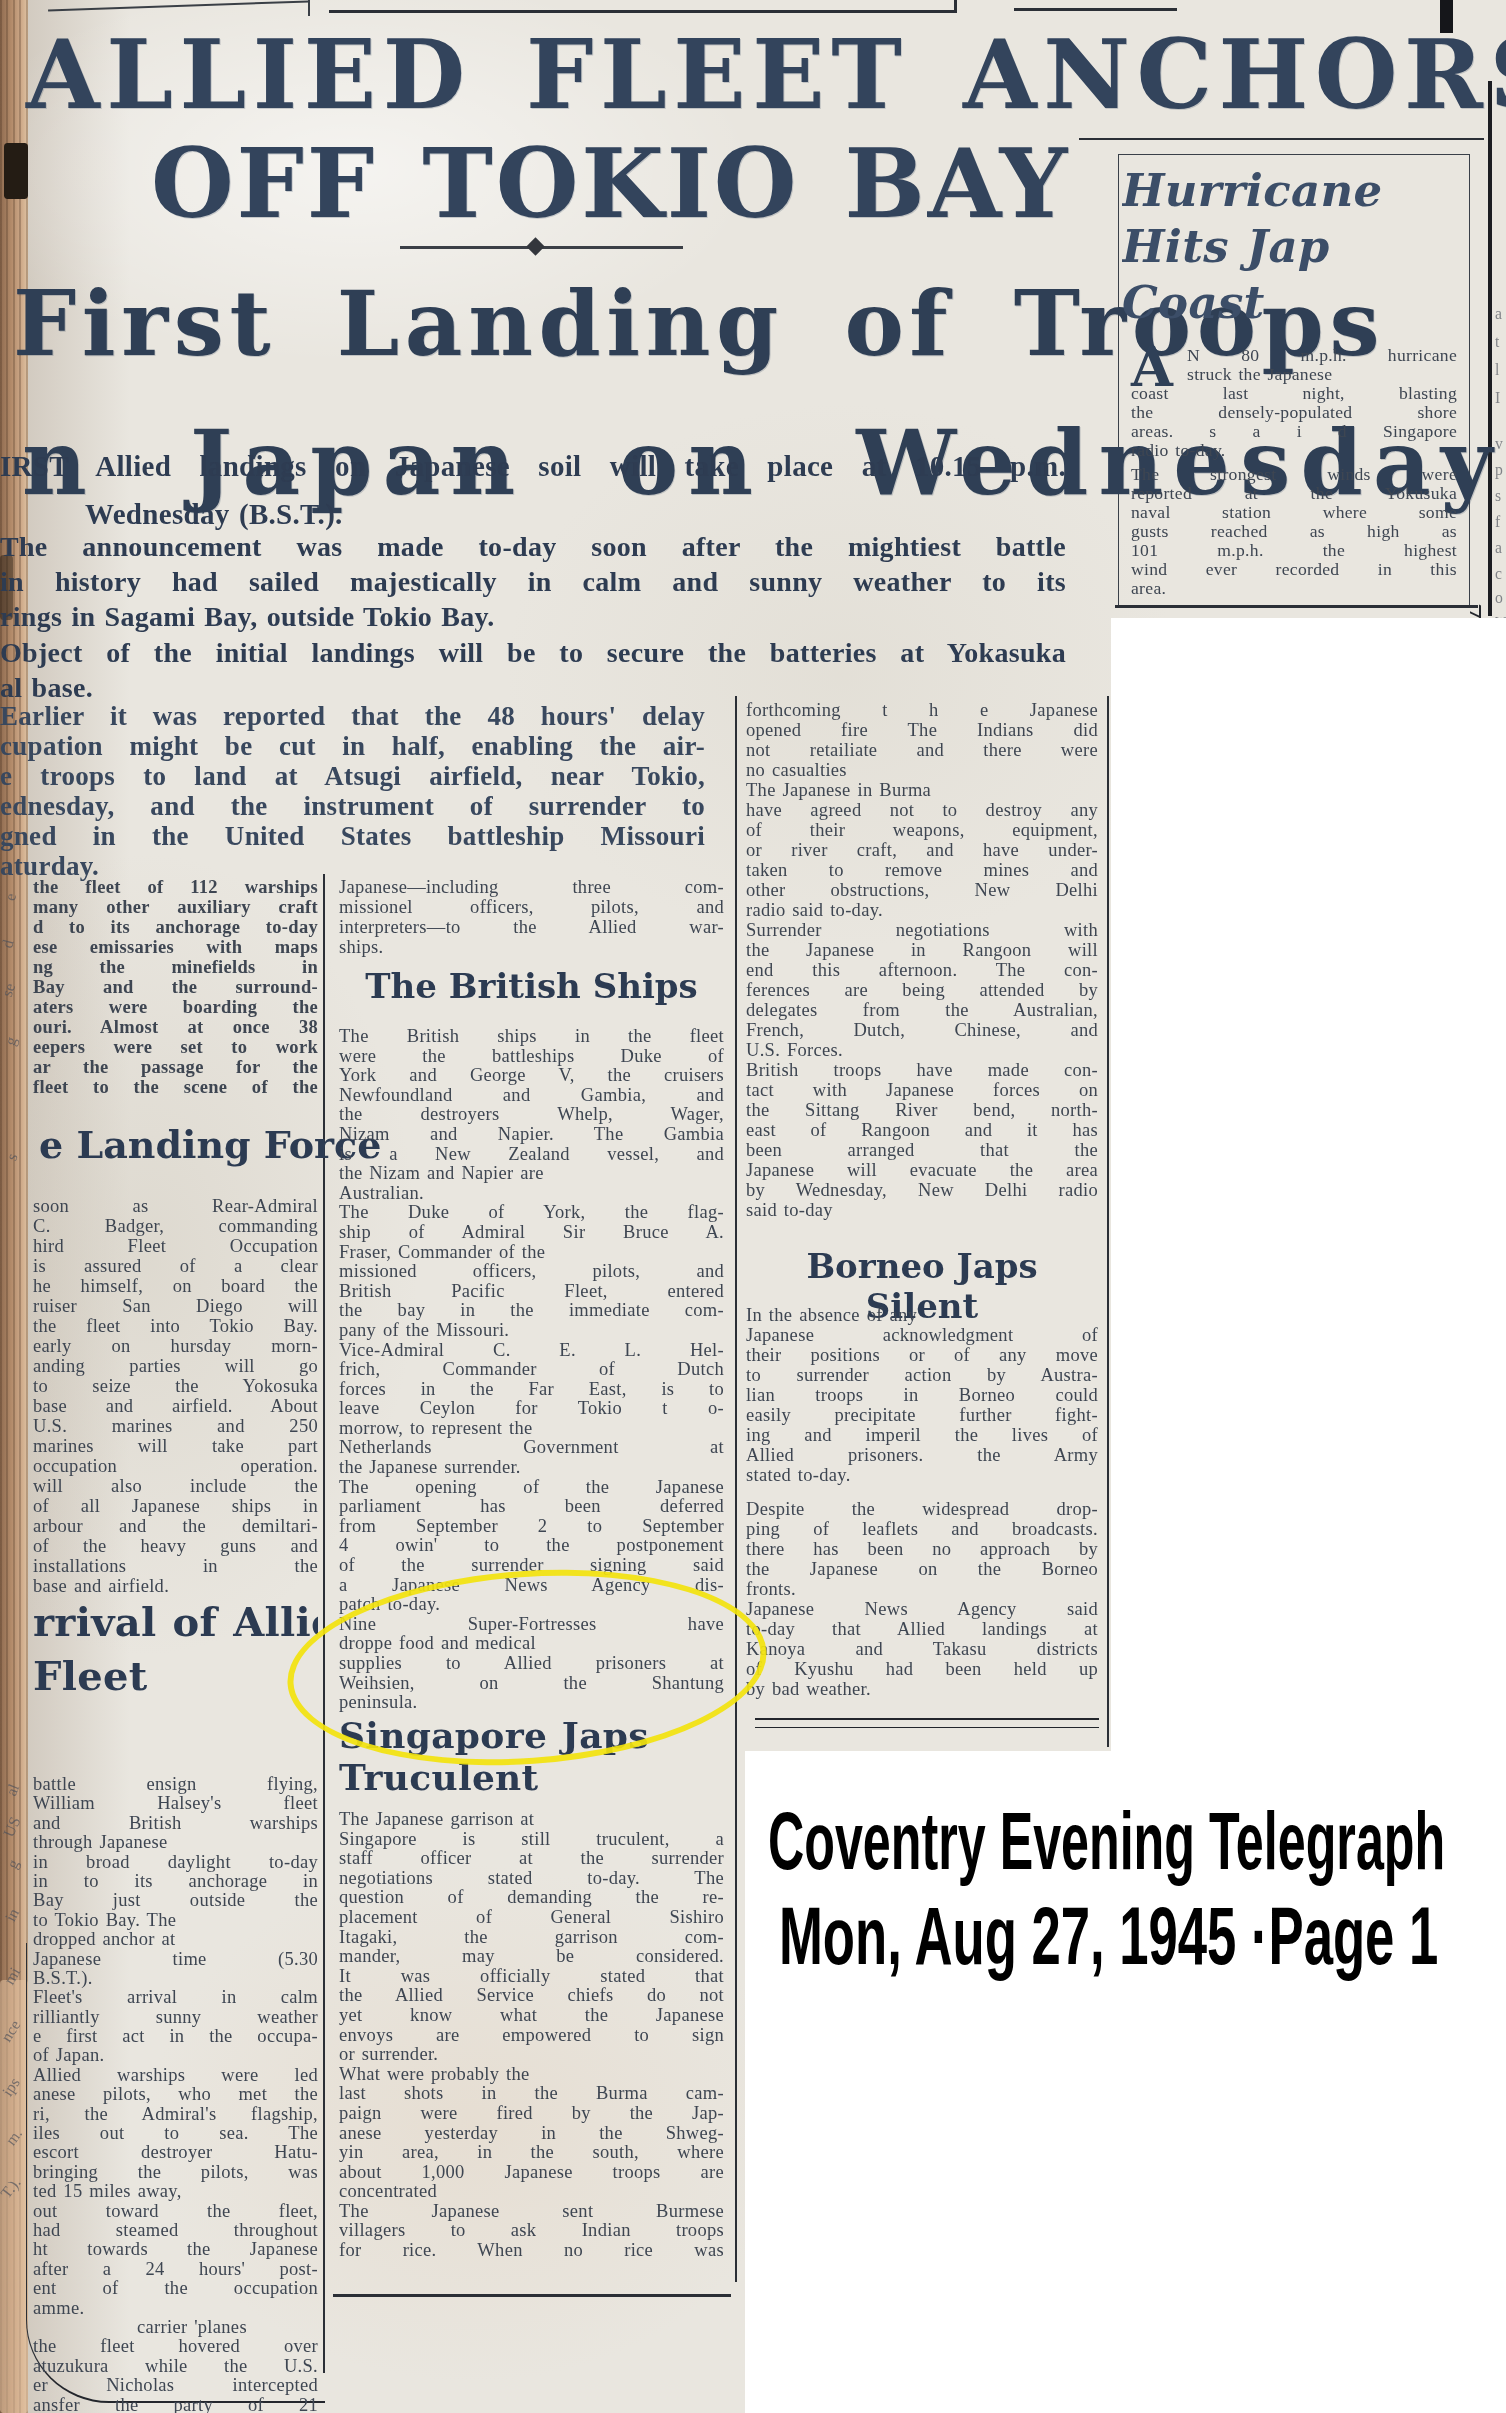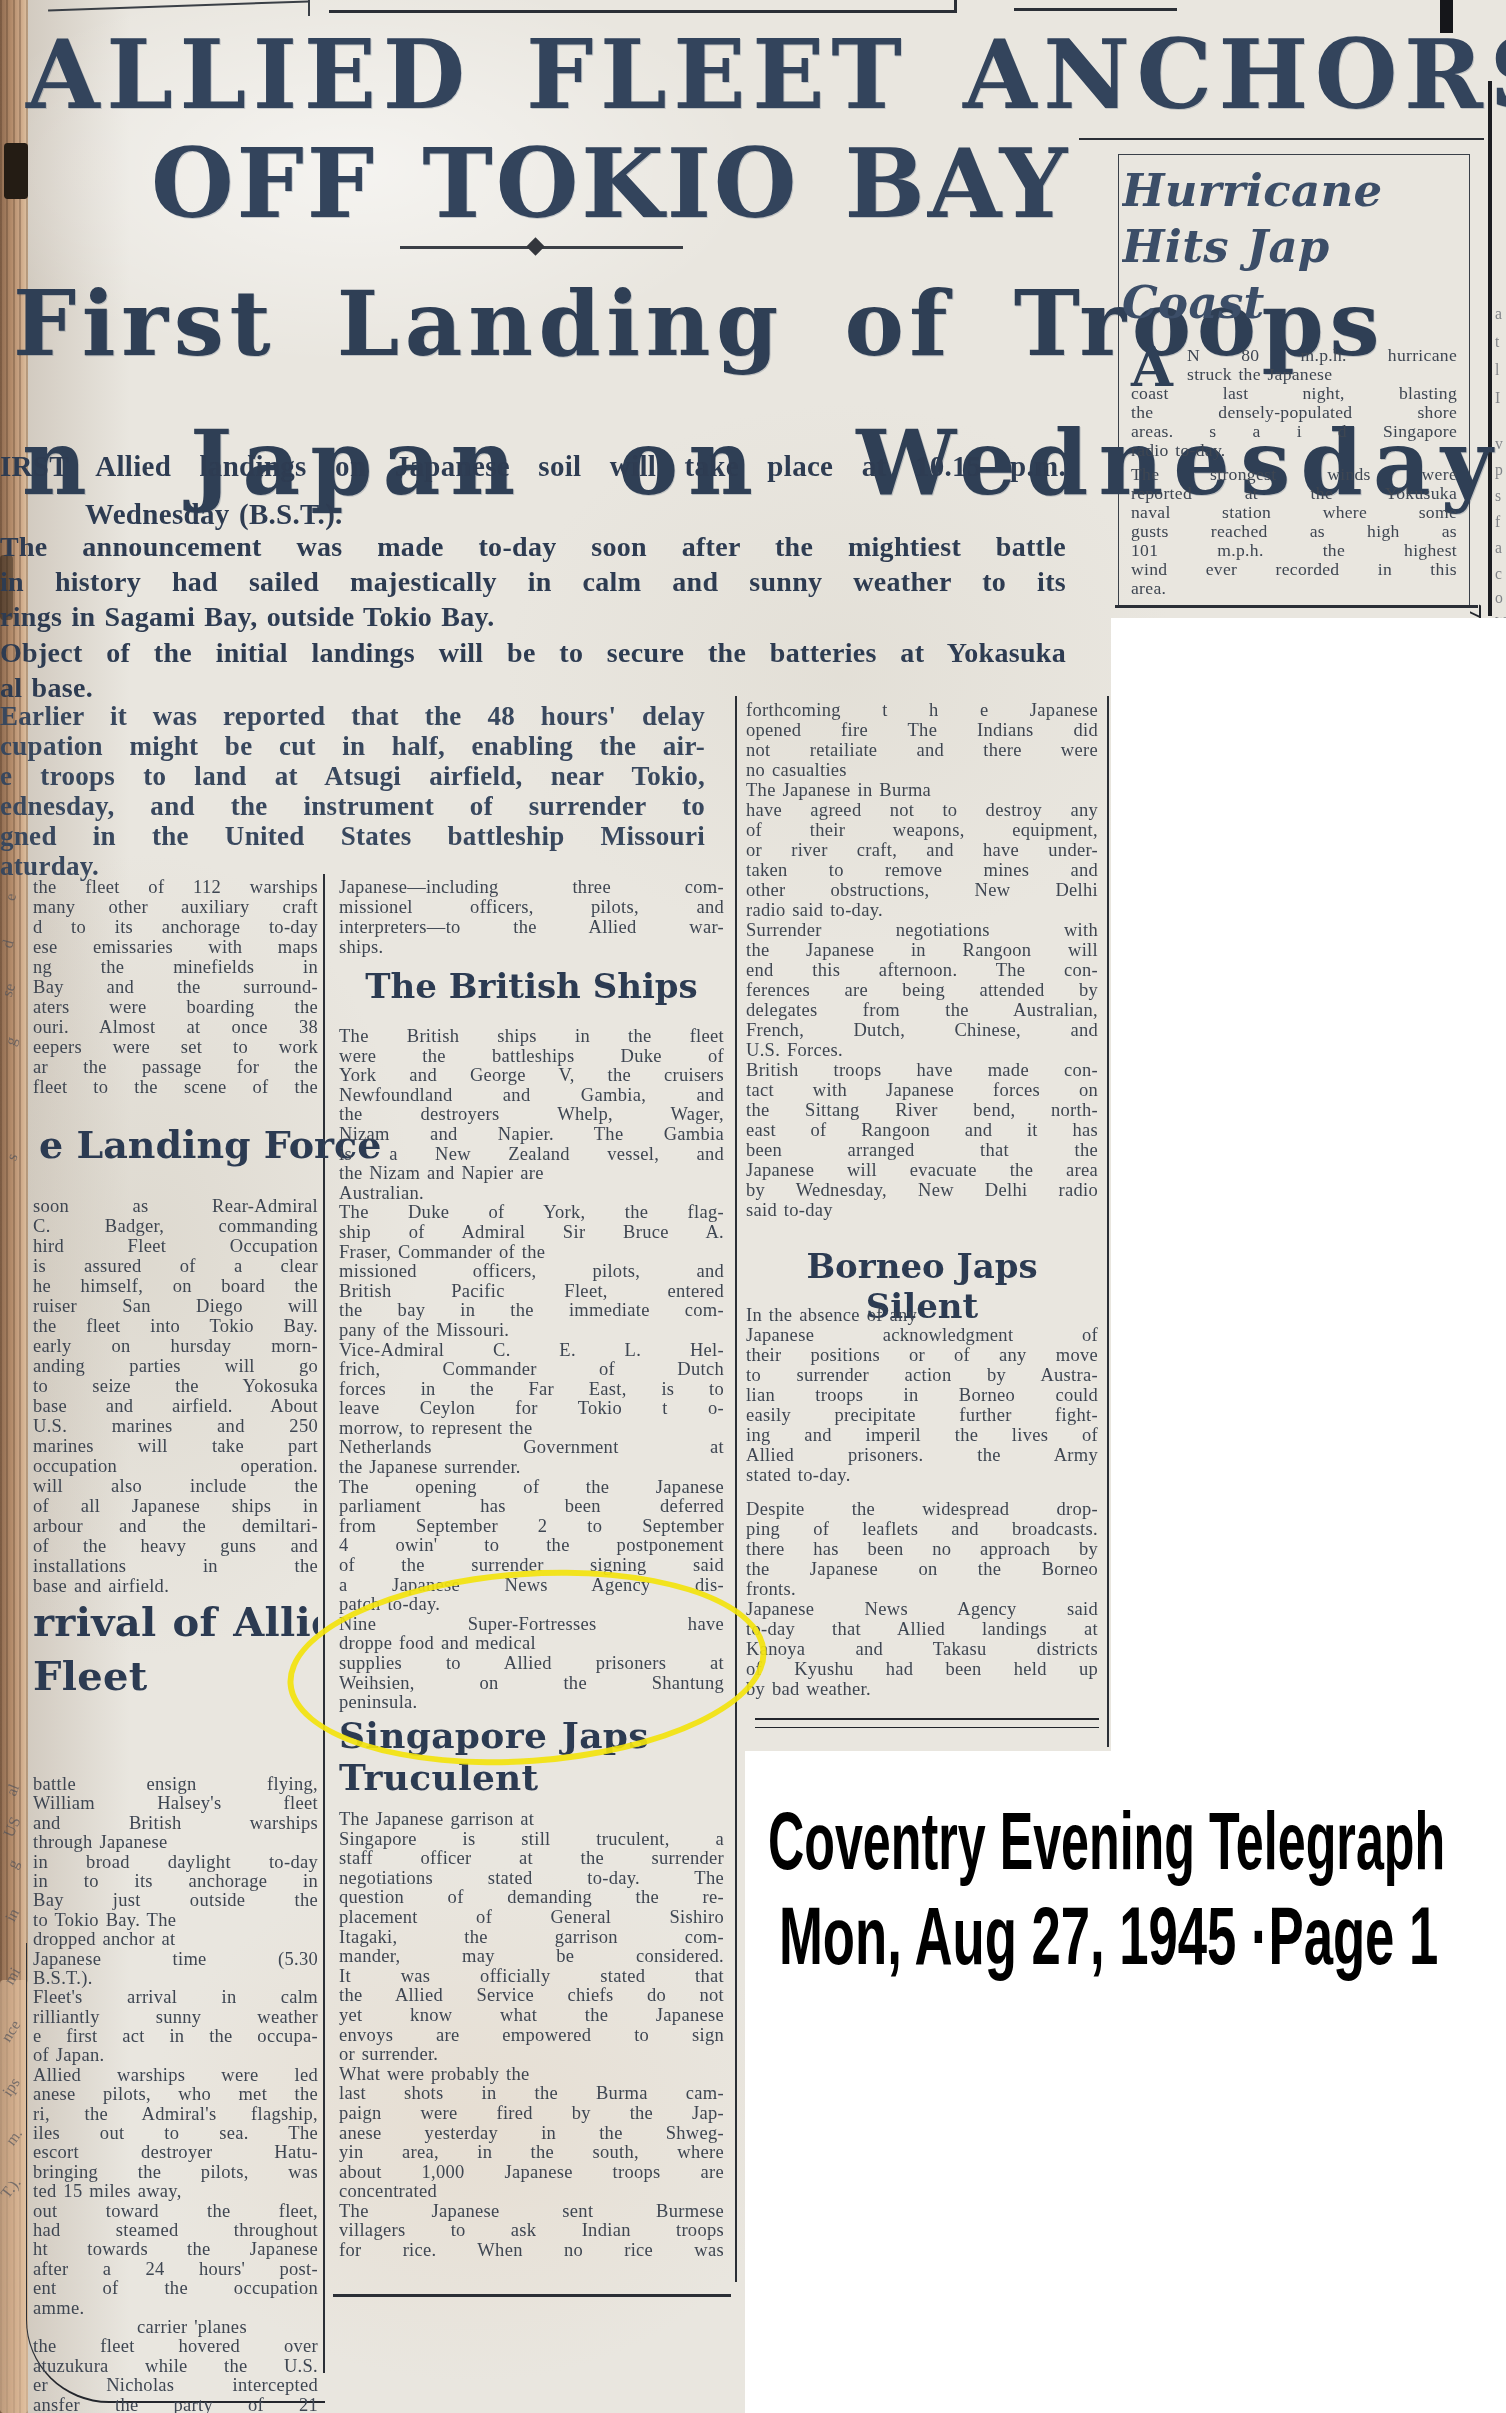--- a/index.html
+++ b/index.html
@@ -38,21 +38,21 @@
   #sub2{left:22px;top:410px;font-size:89px;letter-spacing:10.2px;word-spacing:52px;color:#2f3f55;}
   
   .lead{position:absolute;left:0;width:1066px;font-weight:bold;color:#2e3c52;z-index:4;}
   #lead-p1{top:442px;font-size:29px;} #lead-p1 .tl{height:48px;line-height:48px;}
   #lead-p1 .tl:nth-child(2){padding-left:85px;}
   #lead-p2{top:529px;font-size:28px;} #lead-p2 .tl{height:35px;line-height:35px;}
   #lead-p3{top:635px;font-size:28px;} #lead-p3 .tl{height:35px;line-height:35px;}
   #earlier{top:701px;width:705px;font-size:27px;font-weight:700;color:#39485e;}
   #earlier .tl{height:30px;line-height:30px;}
   
-  #col1-intro{left:33px;top:877px;width:285px;}
+  #col1-intro{left:33px;top:877px;width:285px;font-weight:bold;}
   #col1-landing{left:33px;top:1196px;width:285px;}
   #col1-arrival{left:33px;top:1743px;width:285px;margin-top:32px;}
   #col1-arrival .tl:nth-child(29){padding-left:104px;}
   #col2-open{left:339px;top:877px;width:385px;}
   #col2-body{left:339px;top:1027px;width:385px;}
   #col2-body2{left:339px;top:1810px;width:385px;}
   #col3-b1{left:746px;top:700px;width:352px;}
   #col3-b2{left:746px;top:1305px;width:352px;}
   #col3-b3{left:746px;top:1499px;width:352px;}
   

